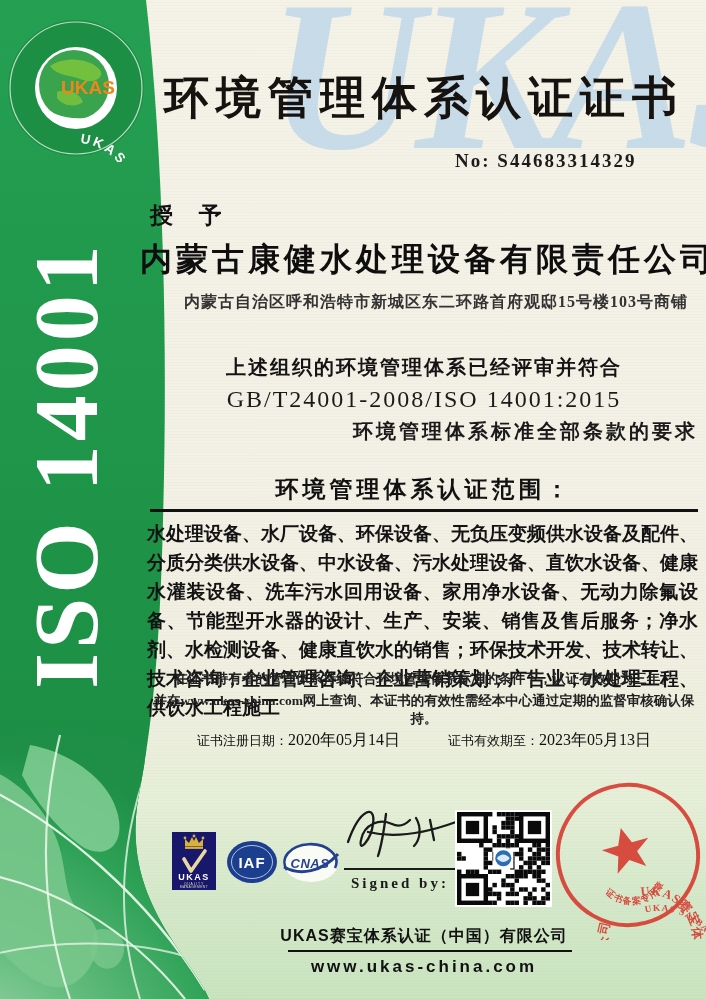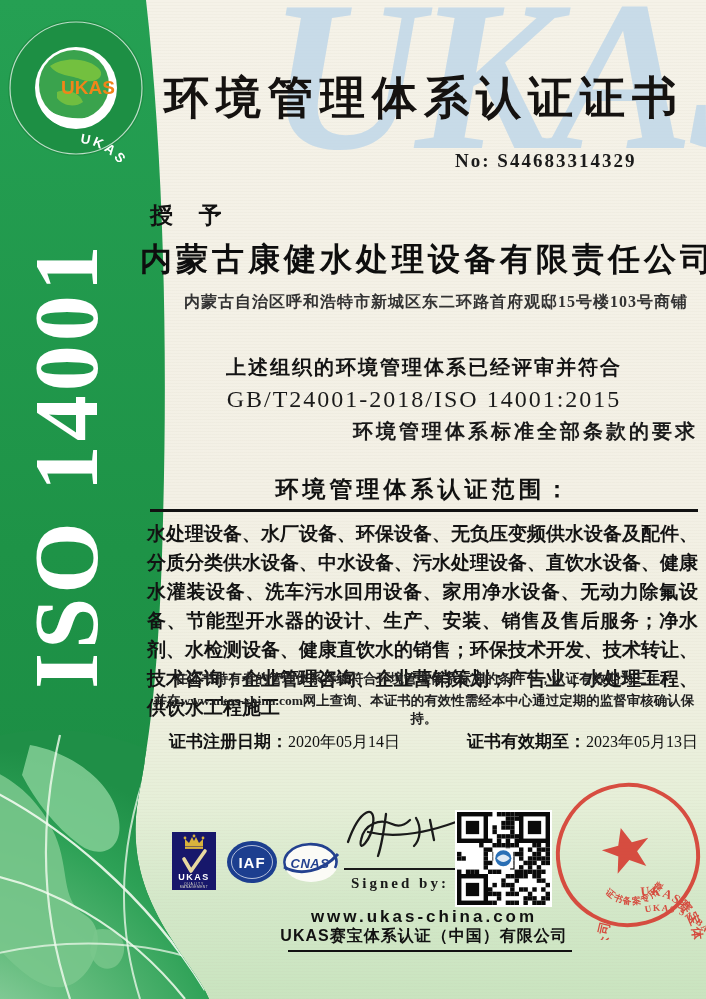--- a/index.html
+++ b/index.html
@@ -40,33 +40,33 @@
   .scope-divider{left:150px;top:509px;width:548px;height:3px;background:#111;z-index:2;}
   .scope-text{
     left:147px;width:551px;top:519px;z-index:2;text-align:justify;
     font-size:19px;font-weight:bold;line-height:29px;color:#131313;
     font-family:"Liberation Sans","DejaVu Sans",sans-serif;letter-spacing:0px;
   }
   .note{left:150px;width:548px;z-index:2;text-align:center;font-size:13.5px;font-weight:600;color:#222;}
   .note1{top:670px;}
   .note2{top:692px;}
   .dates{left:150px;width:548px;top:730px;z-index:2;display:flex;justify-content:center;gap:48px;color:#111;}
-  .dates .lbl{font-family:"Liberation Sans","DejaVu Sans",sans-serif;font-weight:bold;font-size:17px;margin-left:19px;}
+  .dates .lbl{font-family:"Liberation Sans","DejaVu Sans",sans-serif;font-weight:normal;font-size:13px;}
   .dates .val{font-weight:normal;font-size:16px;}
   .logo-ukasbox{left:172px;top:832px;z-index:3;}
   .logo-iaf{left:226px;top:840px;z-index:3;}
   .logo-cnas{left:282px;top:842px;z-index:3;}
   .signature-svg{left:338px;top:800px;z-index:3;}
   .sign-line{left:344px;top:868px;width:114px;height:2px;background:#1a1a1a;z-index:3;}
   .signed-by{left:330px;top:875px;width:140px;z-index:3;text-align:center;font-size:15px;letter-spacing:3px;color:#1a1a1a;font-weight:600;}
   .qr{left:455px;top:810px;z-index:3;background:#fff;padding:2px;line-height:0;}
   .stamp{left:548px;top:770px;z-index:5;opacity:.9;}
   .footer-company{left:150px;width:548px;top:926px;z-index:6;text-align:center;font-size:16px;font-weight:bold;letter-spacing:1px;color:#111;font-family:"Liberation Sans","DejaVu Sans",sans-serif;}
   .footer-line{left:288px;top:950px;width:284px;height:2px;background:#111;z-index:6;}
-  .footer-url{left:150px;width:548px;top:907px;z-index:6;text-align:center;font-size:17px;font-weight:bold;letter-spacing:3px;color:#111;font-family:"Liberation Sans","DejaVu Sans",sans-serif;}
+  .footer-url{left:150px;width:548px;top:957px;z-index:6;text-align:center;font-size:17px;font-weight:bold;letter-spacing:3px;color:#111;font-family:"Liberation Sans","DejaVu Sans",sans-serif;}
 </style>
 </head>
 <body>
 
 <div class="certificate">
 
   <div class="abs watermark">UKAS</div>
 
   <svg class="abs band-svg" width="706" height="999" viewBox="0 0 706 999">
     <defs>
@@ -122,21 +122,21 @@
   <div class="abs cert-no">
     <span>No:</span>
     <span>S44683314329</span>
   </div>
 
   <div class="abs awarded">授 予</div>
   <div class="abs company">内蒙古康健水处理设备有限责任公司</div>
   <div class="abs address">内蒙古自治区呼和浩特市新城区东二环路首府观邸15号楼103号商铺</div>
 
   <div class="abs conf1">上述组织的环境管理体系已经评审并符合</div>
-  <div class="abs standard">GB/T24001-2018/ISO 14001:2015</div>
+  <div class="abs standard">GB/T24001-2008/ISO 14001:2015</div>
   <div class="abs conf2">环境管理体系标准全部条款的要求</div>
 
   <div class="abs scope-title">环境管理体系认证范围：</div>
   <div class="abs scope-divider"></div>
   <div class="abs scope-text">水处理设备、水厂设备、环保设备、无负压变频供水设备及配件、分质分类供水设备、中水设备、污水处理设备、直饮水设备、健康水灌装设备、洗车污水回用设备、家用净水设备、无动力除氟设备、节能型开水器的设计、生产、安装、销售及售后服务；净水剂、水检测设备、健康直饮水的销售；环保技术开发、技术转让、技术咨询；企业管理咨询、企业营销策划；广告业；水处理工程、供饮水工程施工</div>
 
   <div class="abs note note2">并在www.ukas-china.com网上查询、本证书的有效性需经本中心通过定期的监督审核确认保持。</div>
   <div class="abs note note1">在证书持有者的管理体系持续符合环境管理体系标准的条件下，认证有效期为三年。</div>
   <div class="abs dates">
     <span>

